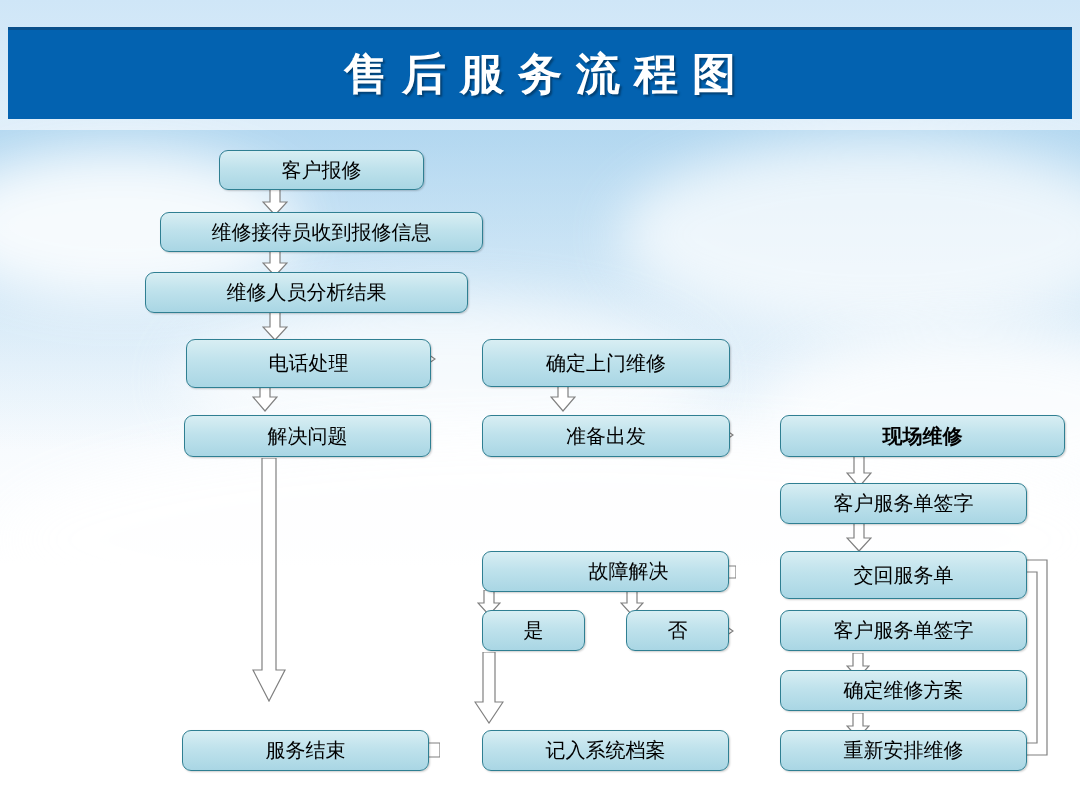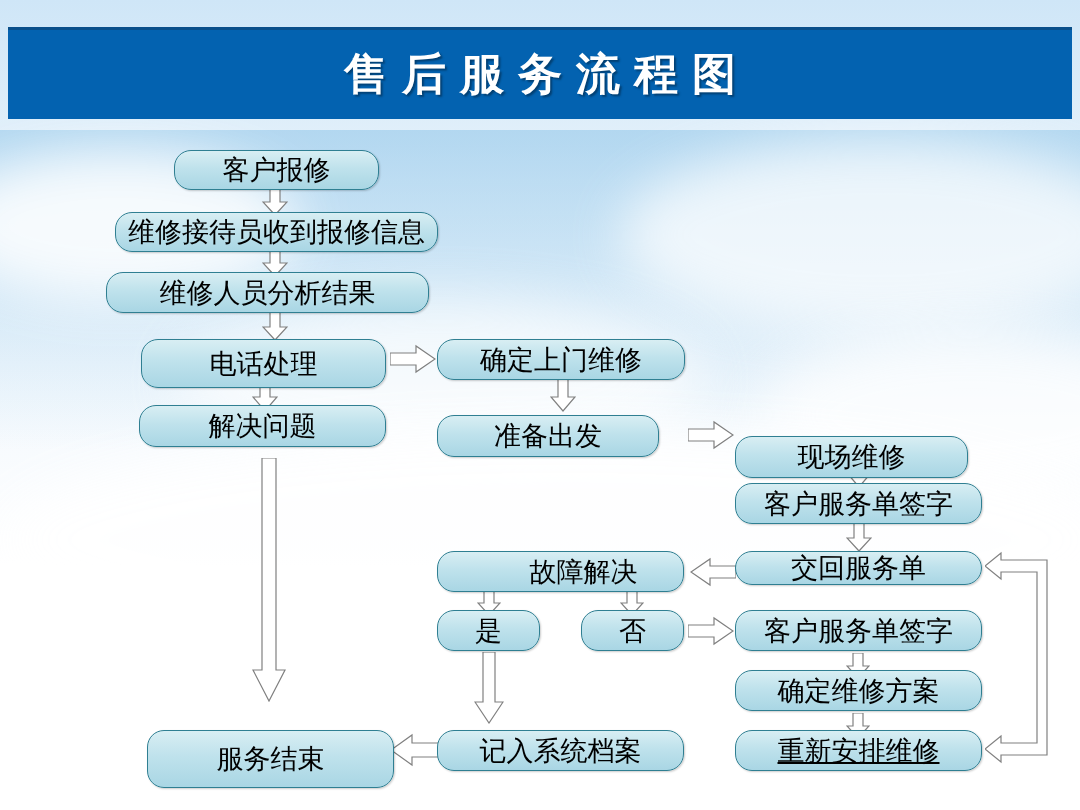--- a/index.html
+++ b/index.html
@@ -54,31 +54,32 @@
     font-weight: bold;
     letter-spacing: 14px;
     text-indent: 14px;
     font-family: "Liberation Serif", serif;
     text-shadow: 2px 2px 2px rgba(0,0,0,.35);
   }
   .node {
     position: absolute;
     box-sizing: border-box;
     border: 1px solid #2f7f92;
-    border-radius: 17px;
+    border-radius: 9px;
     background: linear-gradient(to bottom, #d8eef3 0%, #bfe2ec 45%, #a9d6e4 100%);
     color: #000000;
-    font-size: 27px;
+    font-size: 20px;
     font-family: "Liberation Serif", serif;
     display: flex;
     align-items: center;
     justify-content: center;
     box-shadow: 1px 1px 2px rgba(0,0,0,.20);
     z-index: 3;
     white-space: nowrap;
+    margin-left: 45px;
   }
   .arrow {
     position: absolute;
     z-index: 2;
   }
   .arrow svg { display: block; }
 </style>
 </head>
 <body>
 
@@ -204,30 +205,30 @@
   </div>
 
   <div class="arrow" style="left:390px; top:732px;">
     <svg width="50" height="36" viewBox="0 0 50 36">
         <polygon points="50,11 22,11 22,3 1,18 22,33 22,25 50,25" fill="#ffffff" stroke="#808080" stroke-width="1.2"></polygon>
       </svg>
   </div>
 
   <div class="node" style="left:174px; top:150px;  width:205px; height:40px;">客户报修</div>
   <div class="node" style="left:115px; top:212px;  width:323px; height:40px;">维修接待员收到报修信息</div>
-  <div class="node" style="left:106px; top:272px;  width:323px; height:41px;">维修人员分析结果</div>
+  <div class="node" style="left:100px; top:272px;  width:323px; height:41px;">维修人员分析结果</div>
   <div class="node" style="left:141px; top:339px;  width:245px; height:49px;">电话处理</div>
-  <div class="node" style="left:437px; top:339px;  width:248px; height:41px;">确定上门维修</div>
-  <div class="node" style="left:139px; top:405px;  width:247px; height:42px;">解决问题</div>
-  <div class="node" style="left:437px; top:415px;  width:222px; height:42px;">准备出发</div>
-  <div class="node" style="left:735px; top:436px;  width:233px; height:42px;">现场维修</div>
+  <div class="node" style="left:437px; top:339px;  width:248px; height:48px;">确定上门维修</div>
+  <div class="node" style="left:139px; top:415px;  width:247px; height:42px;">解决问题</div>
+  <div class="node" style="left:437px; top:415px;  width:248px; height:42px;">准备出发</div>
+  <div class="node" style="left:735px; top:415px;  width:285px; height:42px;font-weight:bold;">现场维修</div>
   <div class="node" style="left:735px; top:483px;  width:247px; height:41px;">客户服务单签字</div>
   <div class="node" style="left:437px; top:551px;  width:247px; height:41px;padding-left:46px;">故障解决</div>
-  <div class="node" style="left:735px; top:551px;  width:247px; height:34px;">交回服务单</div>
+  <div class="node" style="left:735px; top:551px;  width:247px; height:48px;">交回服务单</div>
   <div class="node" style="left:437px; top:610px;  width:103px; height:41px;">是</div>
   <div class="node" style="left:581px; top:610px;  width:103px; height:41px;">否</div>
   <div class="node" style="left:735px; top:610px;  width:247px; height:41px;">客户服务单签字</div>
   <div class="node" style="left:735px; top:670px;  width:247px; height:41px;">确定维修方案</div>
-  <div class="node" style="left:735px; top:730px;  width:247px; height:41px;text-decoration:underline;">重新安排维修</div>
-  <div class="node" style="left:147px; top:730px;  width:247px; height:58px;text-align:center;">服务结束</div>
+  <div class="node" style="left:735px; top:730px;  width:247px; height:41px;">重新安排维修</div>
+  <div class="node" style="left:137px; top:730px;  width:247px; height:41px;text-align:center;">服务结束</div>
   <div class="node" style="left:437px; top:730px;  width:247px; height:41px;">记入系统档案</div>
 
 </div>
 
 </body></html>

